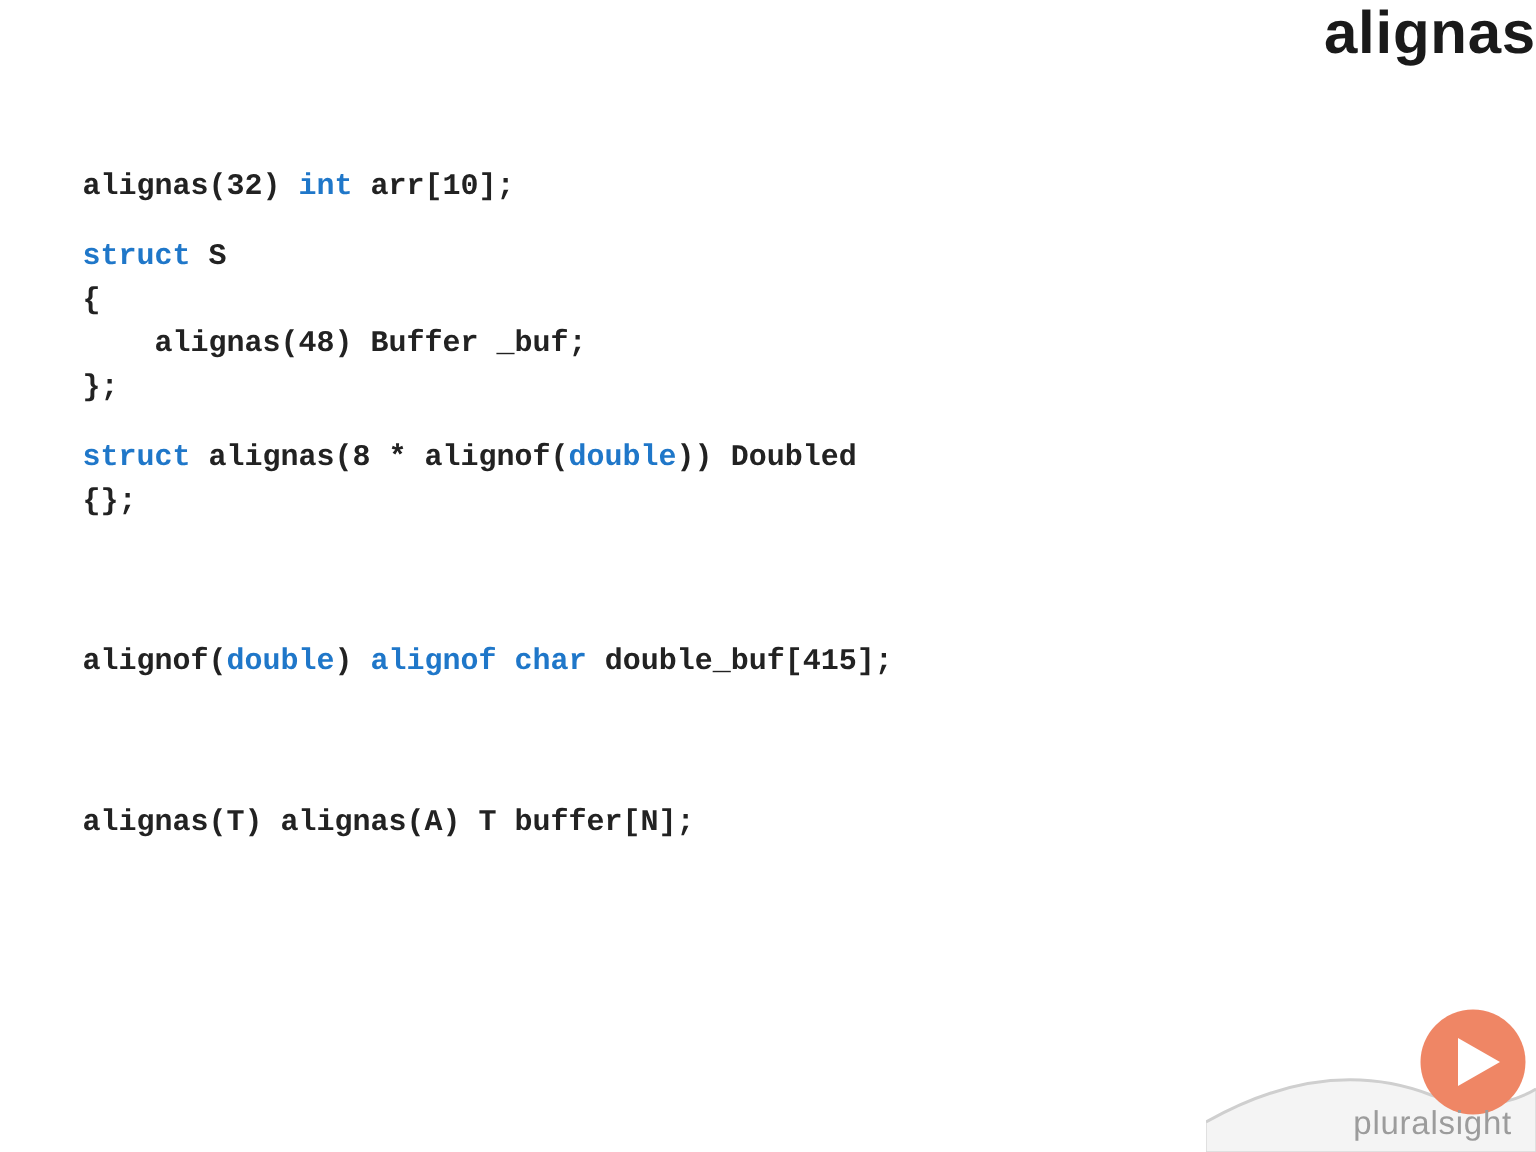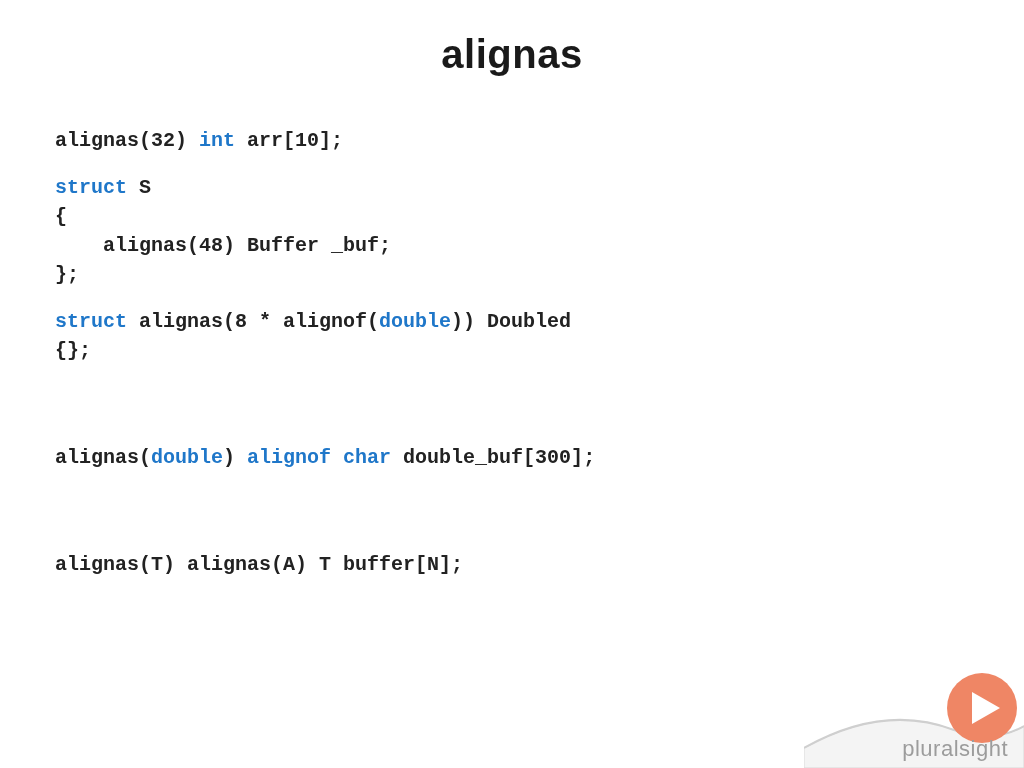--- a/index.html
+++ b/index.html
@@ -14,42 +14,41 @@
   }
   .slide {
     width: 1024px;
     height: 768px;
     position: relative;
     box-sizing: border-box;
   }
   .title {
     font-size: 40px;
     font-weight: 700;
-    text-align: center;
+    text-align: right;
     color: #1a1a1a;
-    padding-top: 32px;
     letter-spacing: 0.5px;
   }
   .code-area {
     position: absolute;
     left: 55px;
     top: 110px;
     right: 55px;
     font-family: Consolas, "Courier New", monospace;
     font-size: 20px;
     line-height: 1.45;
     color: #222;
     font-weight: 600;
   }
   .code-block {
     margin-bottom: 2px;
     white-space: pre;
   }
   .gap-lg { margin-bottom: 78px; }
-  .gap-md { margin-bottom: 18px; margin-top: 16px; }
+  .gap-md { margin-bottom: 18px; }
   .kw { color: #1f77c9; }
   .logo {
     position: absolute;
     right: 0;
     bottom: 0;
     width: 220px;
     height: 120px;
     pointer-events: none;
   }
   .logo svg { display: block; }
@@ -75,21 +74,21 @@
     <div class="code-block gap-md"><span>alignas(32) </span><span class="kw">int</span><span> arr[10];</span></div>
 
     <div class="code-block gap-md"><span class="kw">struct</span><span> S</span>
 <span>{</span>
 <span>    alignas(48) Buffer _buf;</span>
 <span>};</span></div>
 
     <div class="code-block gap-lg"><span class="kw">struct</span><span> alignas(8 * alignof(</span><span class="kw">double</span><span>)) Doubled</span>
 <span>{};</span></div>
 
-    <div class="code-block gap-lg"><span>alignas(</span><span class="kw">double</span><span>) </span><span class="kw">alignof</span><span> </span><span class="kw">char</span><span> double_buf[300];</span></div>
+    <div class="code-block gap-lg"><span>alignof(</span><span class="kw">double</span><span>) </span><span class="kw">alignof</span><span> </span><span class="kw">char</span><span> double_buf[415];</span></div>
 
     <div class="code-block"><span>alignas(T) alignas(A) T buffer[N];</span></div>
 
   </div>
 
   <div class="logo">
     <svg width="220" height="120" viewBox="0 0 220 120">
 
       <path d="M 0 100 Q 80 55 150 82 Q 190 96 220 78 L 220 120 L 0 120 Z" fill="#f4f4f4" stroke="#d9d9d9" stroke-width="1"></path>
       <path d="M 0 100 Q 80 55 150 82 Q 190 96 220 78" fill="none" stroke="#cfcfcf" stroke-width="2"></path>

